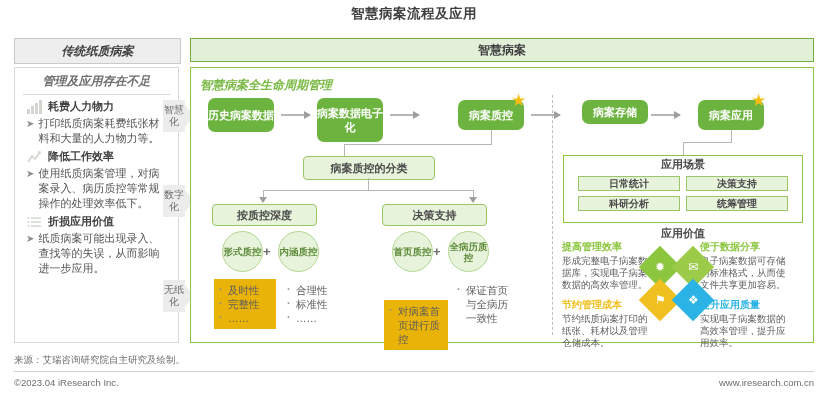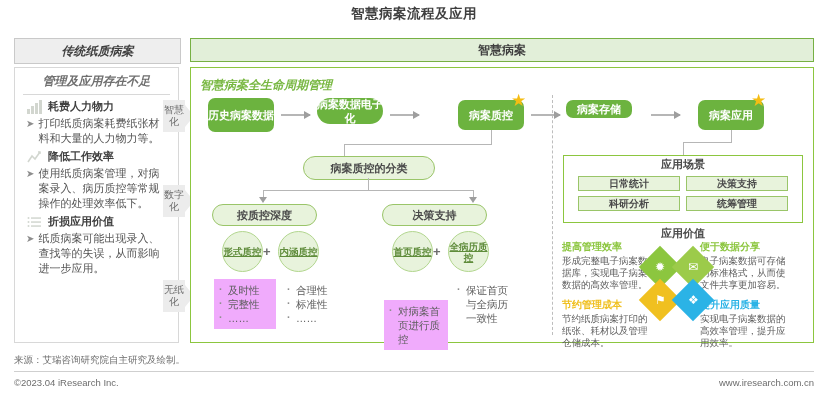--- a/index.html
+++ b/index.html
@@ -83,44 +83,44 @@
 
   .harrow{position:absolute;height:2px;background:#b6b6b6;}
   .harrow:after{
     content:"";position:absolute;right:-1px;top:50%;transform:translateY(-50%);
     width:0;height:0;border-top:4px solid transparent;border-bottom:4px solid transparent;
     border-left:7px solid #9e9e9e;
   }
 
   
   .lgbox{
-    position:absolute;background:#e8f3dc;border:1px solid #9ac569;border-radius:12px;
+    position:absolute;background:#e8f3dc;border:1px solid #9ac569;border-radius:4px;
     font-size:11px;font-weight:bold;color:#4a4a4a;
     display:flex;align-items:center;justify-content:center;text-align:center;
   }
   .conn{position:absolute;background:#b6b6b6;}
   .conn-v{width:1px;}
   .conn-h{height:1px;}
   .dnarrow{
     position:absolute;width:0;height:0;
     border-left:4px solid transparent;border-right:4px solid transparent;
     border-top:6px solid #9e9e9e;
   }
 
   
   .circle{
     position:absolute;width:39px;height:39px;border-radius:50%;
     background:#e8f3dc;border:1px solid #b2d68e;
     display:flex;align-items:center;justify-content:center;text-align:center;
-    font-size:9.5px;font-weight:bold;line-height:11px;color:#5f8c3b;text-decoration:underline;
+    font-size:9.5px;font-weight:bold;line-height:11px;color:#5f8c3b;
   }
   .plus{position:absolute;font-size:13px;font-weight:bold;color:#6d6d6d;}
 
   .bullets{position:absolute;font-size:10.5px;line-height:14px;color:#5d5d5d;}
-  .bullets.shade{background:#f0abfc;}
+  .bullets.shade{background:#eab308;}
   .bullets ul{margin:0;padding:0 4px 0 14px;list-style:none;}
   .bullets li{position:relative;}
   .bullets li:before{
     content:"·";position:absolute;left:-9px;top:-1px;color:#8f8f8f;font-weight:bold;
   }
 
   
   .scene-box{
     position:absolute;left:563px;top:155px;width:240px;height:68px;
     border:1px solid #8cc63f;box-sizing:border-box;
@@ -229,32 +229,32 @@
   <div class="right-head">智慧病案</div>
   <div class="right-body"></div>
   <div class="flow-title">智慧病案全生命周期管理</div>
   <div class="divider"></div>
 
   <div class="gbox" style="left:208px;top:98px;width:66px;height:34px;">
     <span>历史病案数据</span>
   </div>
   <div class="harrow" style="left:281px;top:114px;width:29px;"></div>
 
-  <div class="gbox" style="left:317px;top:98px;width:66px;height:26px;border-radius:17px;">
+  <div class="gbox" style="left:317px;top:98px;width:66px;height:44px;">
     <span>病案数据电子化</span>
   </div>
   <div class="harrow" style="left:390px;top:114px;width:29px;"></div>
 
   <div class="gbox" style="left:458px;top:100px;width:66px;height:30px;">
     <span>病案质控</span>
   </div>
   <span class="star" style="left:511px;top:92px;">★</span>
   <div class="harrow" style="left:531px;top:114px;width:29px;"></div>
 
-  <div class="gbox" style="left:566px;top:100px;width:66px;height:18px;text-align:center;">
+  <div class="gbox" style="left:582px;top:100px;width:66px;height:24px;text-align:center;">
     <span>病案存储</span>
   </div>
   <div class="harrow" style="left:651px;top:114px;width:29px;"></div>
 
   <div class="gbox" style="left:698px;top:100px;width:66px;height:30px;">
     <span>病案应用</span>
   </div>
   <span class="star" style="left:751px;top:92px;">★</span>
 
   <div class="conn conn-v" style="left:491px;top:130px;height:14px;"></div>

